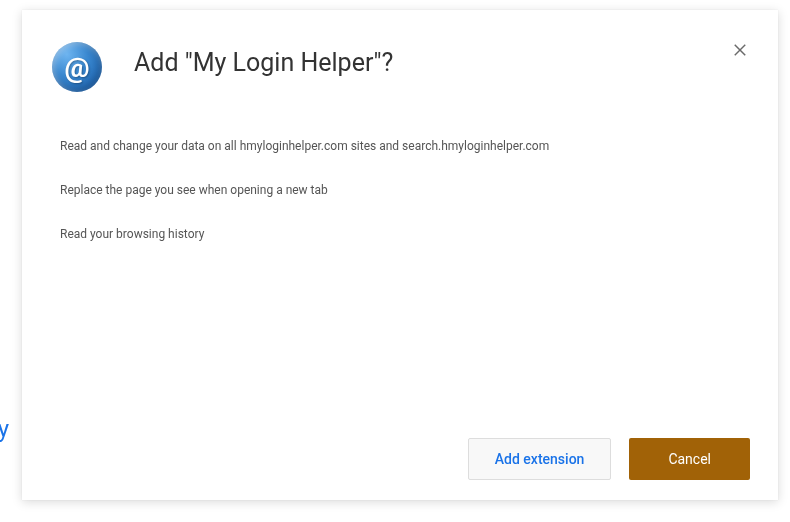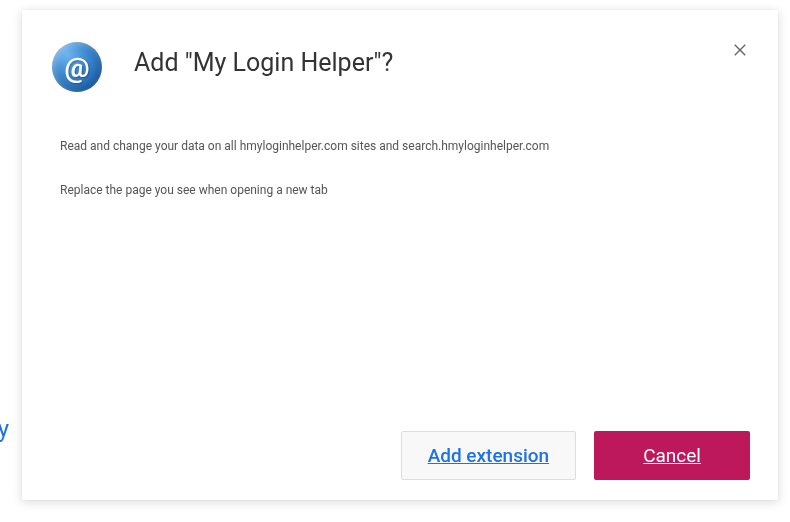--- a/index.html
+++ b/index.html
@@ -142,40 +142,39 @@
     .dialog-footer {
       position: absolute;
       bottom: 20px;
       right: 28px;
       display: flex;
       gap: 18px;
     }
     
     .btn {
       padding: 12px 26px;
-      font-size: 19px;
+      font-size: 14px;
       border-radius: 2px;
       cursor: pointer;
       border: 1px solid transparent;
       font-family: inherit;
-      text-decoration: underline;
     }
     
     .btn-secondary {
       background: #f8f8f8;
       color: #1a73e8;
       border: 1px solid #ddd;
       font-weight: 500;
     }
     
     .btn-primary {
-      background: #be185d;
+      background: #a16207;
       color: #fff;
       font-weight: 400;
-      padding: 12px 48px;
+      padding: 12px 38px;
     }
   </style>
 </head>
 <body>
 
 <div class="background-content">
   <div class="bg-text-large">n</div>
   <div class="bg-text-link">ty</div>
 </div>
 
@@ -191,19 +190,20 @@
       <svg viewBox="0 0 24 24" fill="none" stroke="#6a6a6a" stroke-width="2">
         <line x1="5" y1="5" x2="19" y2="19"></line>
         <line x1="19" y1="5" x2="5" y2="19"></line>
       </svg>
     </div>
   </div>
 
   <div class="dialog-body">
     <div class="perm">Read and change your data on all hmyloginhelper.com sites and search.hmyloginhelper.com</div>
     <div class="perm">Replace the page you see when opening a new tab</div>
+    <div class="perm">Read your browsing history</div>
   </div>
 
   <div class="dialog-footer">
     <button class="btn btn-secondary">Add extension</button>
     <button class="btn btn-primary">Cancel</button>
   </div>
 </div>
 
 </body></html>

